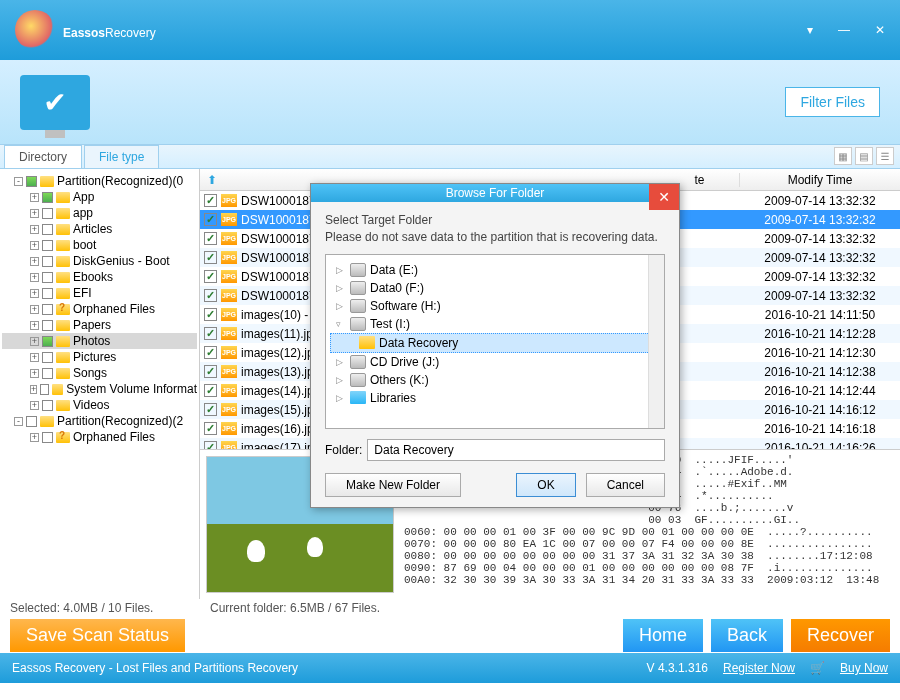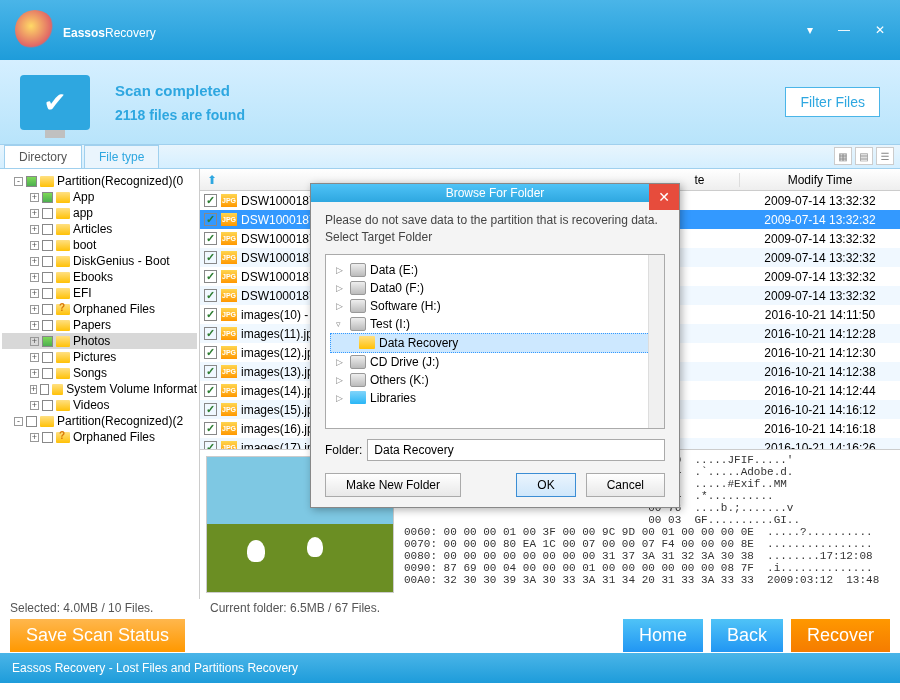--- a/index.html
+++ b/index.html
@@ -116,24 +116,20 @@
     <span>▾</span>
     <span>—</span>
     <span>✕</span>
   </div>
 </div>
 
 <div class="status-bar">
   <div class="monitor-icon">
       <span class="check">✔</span>
     </div>
-  <div class="status-text">
-    <div class="line1">Scan completed</div>
-    <div class="line2">2118 files are found</div>
-  </div>
   <button class="filter-btn">Filter Files</button>
 </div>
 
 <div class="tabs">
   <div class="tab active">Directory</div>
   <div class="tab">File type</div>
   <div class="view-ctrls">
     <div class="view-box">▦</div>
     <div class="view-box">▤</div>
     <div class="view-box">☰</div>
@@ -383,31 +379,37 @@
 <div class="btn-bar">
   <button class="btn btn-orange">Save Scan Status</button>
   <div style="flex:1"></div>
   <button class="btn btn-blue">Home</button>
   <button class="btn btn-blue">Back</button>
   <button class="btn btn-orange2">Recover</button>
 </div>
 
 <div class="footer">
   <span>Eassos Recovery - Lost Files and Partitions Recovery</span>
+  <div class="right">
+    <span>V 4.3.1.316</span>
+    <a>Register Now</a>
+    <span class="cart">🛒</span>
+    <a class="cart">Buy Now</a>
+  </div>
 </div>
 
 <div class="modal">
   <div class="modal-title">
     <span>Browse For Folder</span>
     <div class="modal-close">✕</div>
   </div>
   <div class="modal-body">
     <div class="modal-sub">
+      <div>Select Target Folder</div>
       <div>Please do not save data to the partition that is recovering data.</div>
-      <div>Select Target Folder</div>
     </div>
     <div class="folder-tree">
       <div class="ft-item l0">
           <span class="ft-arrow">▷</span>
           <span class="ft-drive"></span>
           <span>Data (E:)</span>
         </div>
       <div class="ft-item l0">
           <span class="ft-arrow">▷</span>
           <span class="ft-drive"></span>

